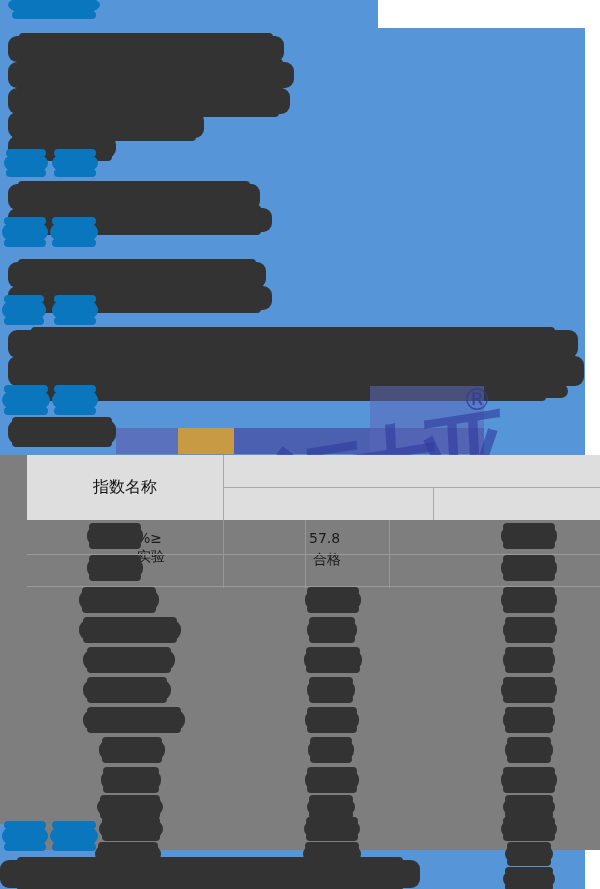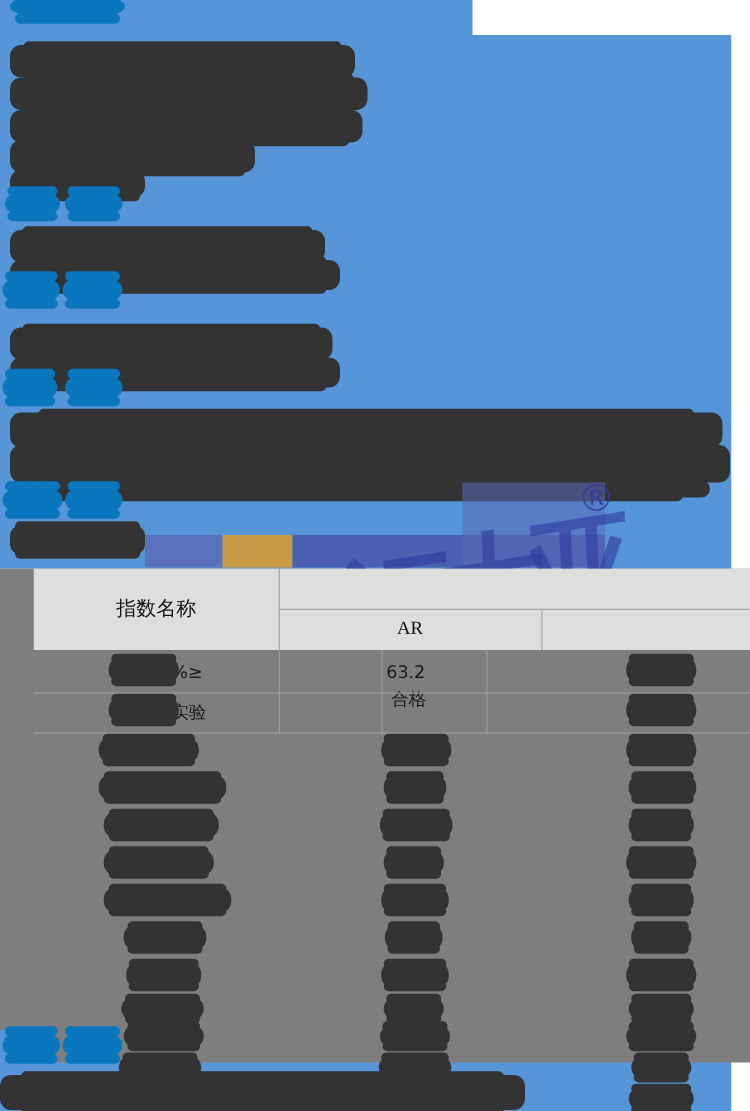--- a/index.html
+++ b/index.html
@@ -147,33 +147,32 @@
 
     <div class="wm-reg" style="left:462px;top:2px;font-size:30px;">®</div>
 
     <div class="wm-latin" style="left:136px;top:126px;font-size:40px;transform:rotate(-9deg);">JINHUITAIYA</div>
   </div>
 
   <div id="spec-table">
 
     <div class="thead">
       <div class="th-name">指数名称</div>
-      <div class="th-ar">AR</div>
 
       <div class="hline" style="left:196px;top:32px;width:404px;"></div>
       <div class="vline" style="left:196px;top:0;height:65px;"></div>
       <div class="vline" style="left:406px;top:32px;height:33px;"></div>
     </div>
 
     <div class="tbody">
 
       <div class="cell-text" style="left:110px;top:10px;">%≥</div>
-      <div class="cell-text" style="left:282px;top:10px;">63.2</div>
-
-      <div class="cell-text" style="left:110px;top:41px;">实验</div>
+      <div class="cell-text" style="left:282px;top:10px;">57.8</div>
+
+      <div class="cell-text" style="left:110px;top:28px;">实验</div>
       <div class="cell-text" style="left:286px;top:31px;">合格</div>
 
       <div class="vline" style="left:196px;top:0;height:68px;background:#999;"></div>
       <div class="vline" style="left:278px;top:0;height:68px;background:#999;"></div>
       <div class="vline" style="left:362px;top:0;height:68px;background:#999;"></div>
       <div class="hline" style="left:0;top:34px;width:600px;background:#9a9a9a;"></div>
       <div class="hline" style="left:0;top:66px;width:600px;background:#9a9a9a;"></div>
 
       <div class="redact" style="left:60px;top:6px;width:56px;height:20px;"></div>
       <div class="redact" style="left:60px;top:38px;width:56px;height:20px;"></div>

